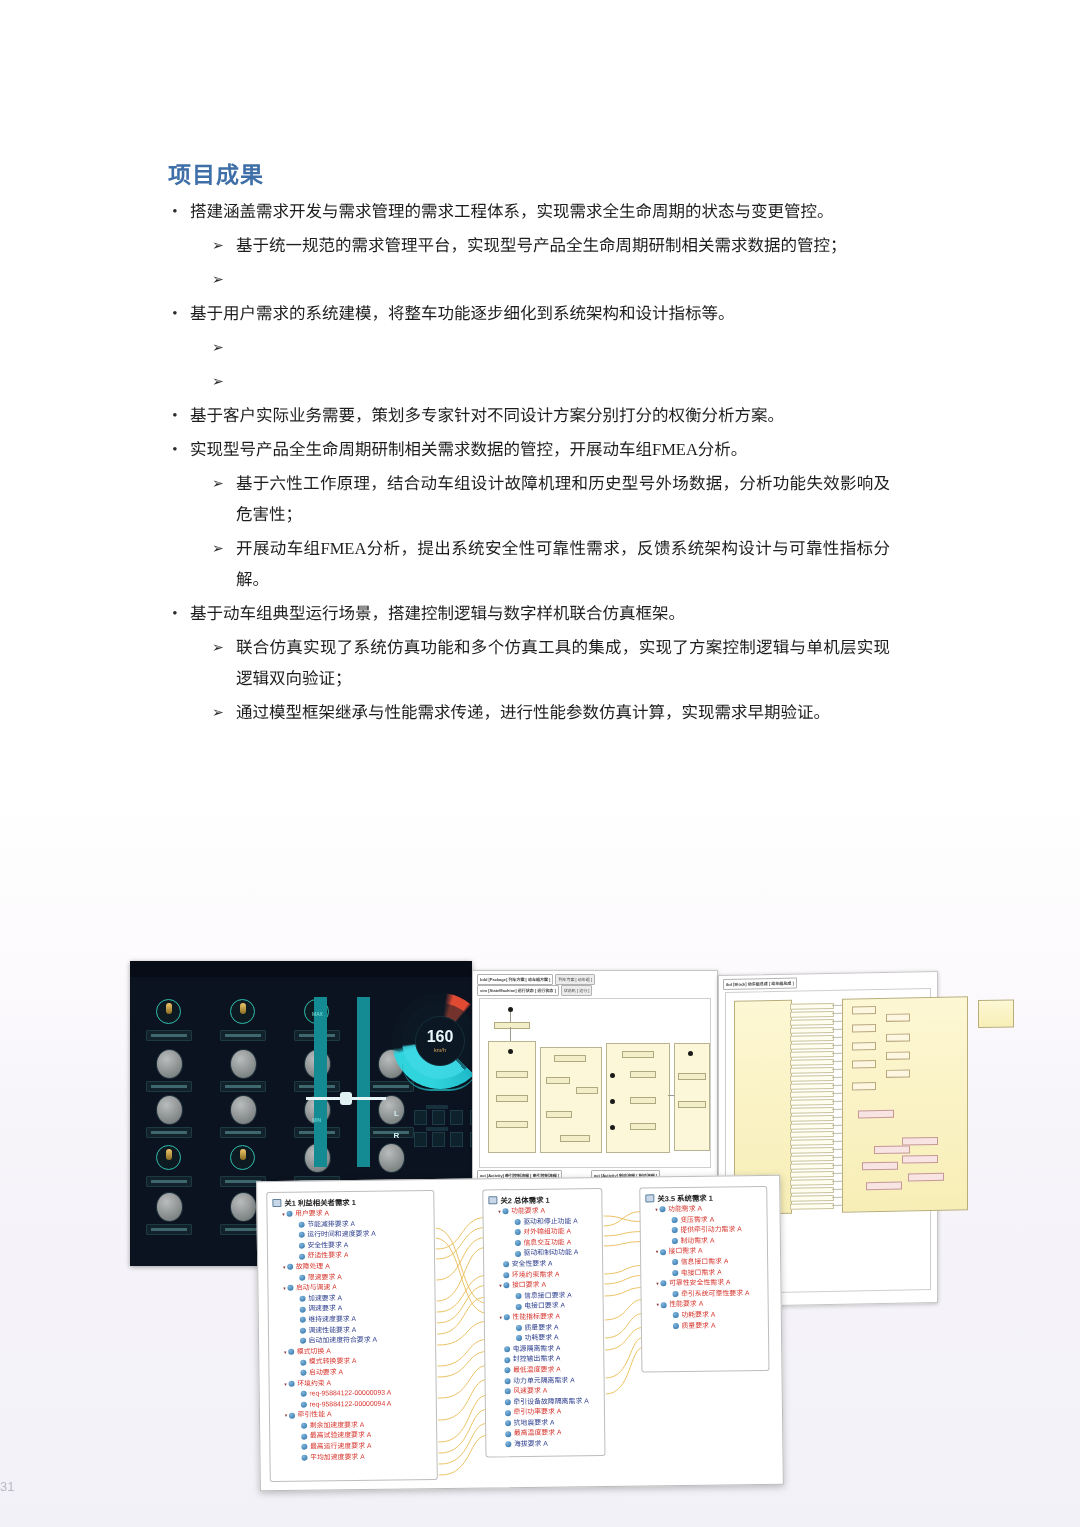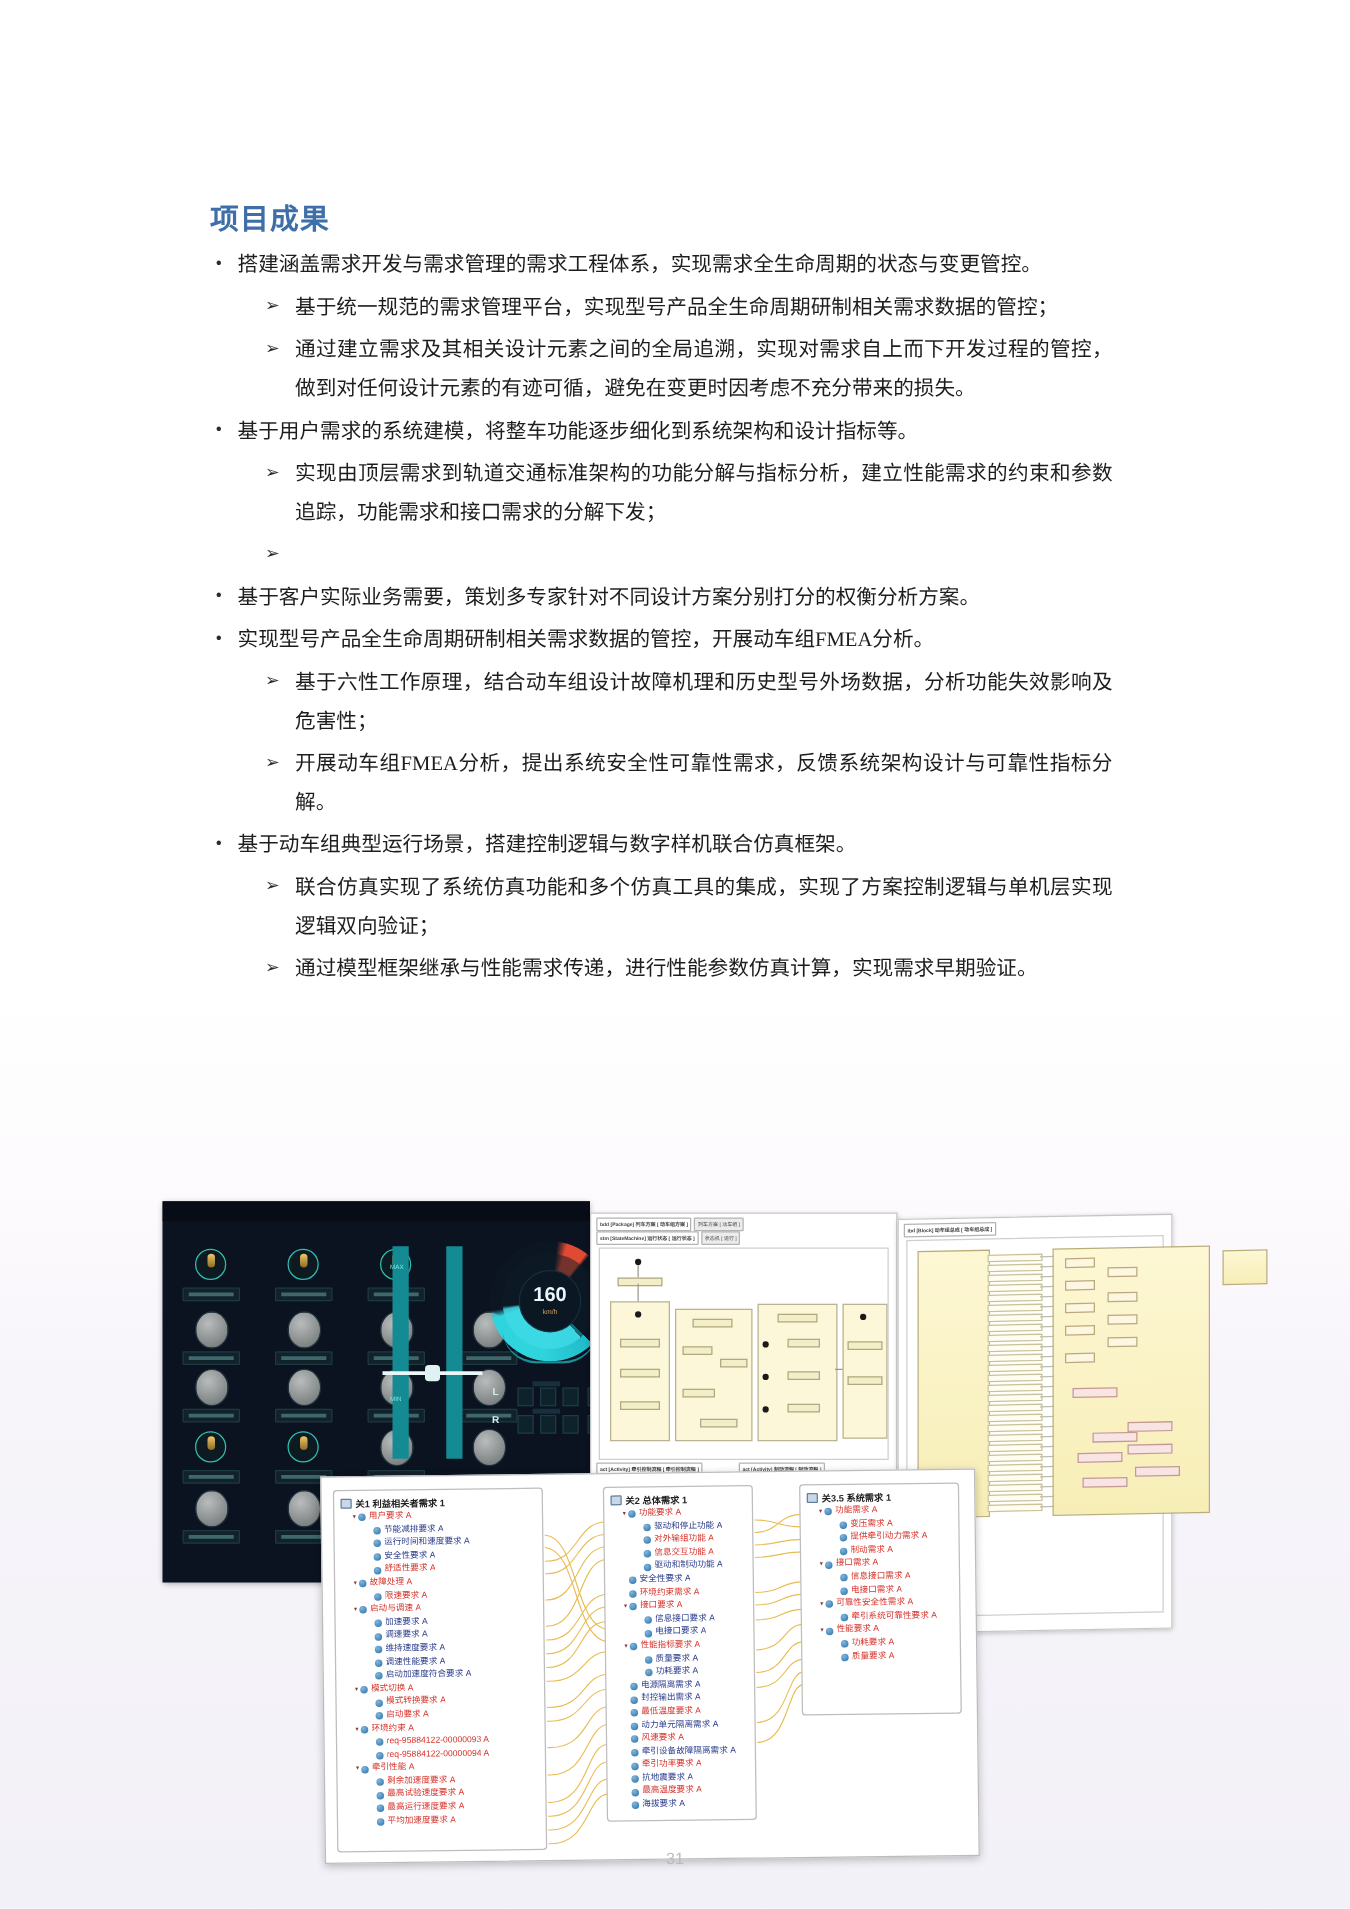--- a/index.html
+++ b/index.html
@@ -246,21 +246,21 @@
   .req-node.red .lbl{color:#d6342c;}
   .req-node.blue .lbl{color:#2b3c8c;}
   .req-node .lbl{overflow:hidden;}
   .ind1{padding-left:8px;}
   .ind2{padding-left:20px;}
 
   .wires{position:absolute;inset:0;pointer-events:none;}
 
   
   .pageno{
-    position:absolute;left:0;right:0;top:1479px;text-align:center;
+    position:absolute;left:0;right:0;top:1479px;text-align:left;
     font-size:13px;color:#b9b9c2;
     font-family:"Liberation Sans","DejaVu Sans",sans-serif;
   }
 </style>
 </head>
 <body>
 
 <div class="page">
 
   <div class="heading">项目成果</div>
@@ -269,29 +269,27 @@
       <div class="lvl1">
         <span class="mk">•</span>
         <span class="tx">搭建涵盖需求开发与需求管理的需求工程体系，实现需求全生命周期的状态与变更管控。</span>
       </div>
       <div class="lvl2">
         <span class="mk">➢</span>
         <span class="tx">基于统一规范的需求管理平台，实现型号产品全生命周期研制相关需求数据的管控；</span>
       </div>
       <div class="lvl2">
         <span class="mk">➢</span>
-        <span class="tx">通过建立需求及其相关设计元素之间的全局追溯，实现对需求自上而下开发过程的管控，做到对任何设计元素的有迹可循，避免在变更时因考虑不充分带来的损失。</span>
       </div>
       <div class="lvl1">
         <span class="mk">•</span>
         <span class="tx">基于用户需求的系统建模，将整车功能逐步细化到系统架构和设计指标等。</span>
       </div>
       <div class="lvl2">
         <span class="mk">➢</span>
-        <span class="tx">实现由顶层需求到轨道交通标准架构的功能分解与指标分析，建立性能需求的约束和参数追踪，功能需求和接口需求的分解下发；</span>
       </div>
       <div class="lvl2">
         <span class="mk">➢</span>
       </div>
       <div class="lvl1">
         <span class="mk">•</span>
         <span class="tx">基于客户实际业务需要，策划多专家针对不同设计方案分别打分的权衡分析方案。</span>
       </div>
       <div class="lvl1">
         <span class="mk">•</span>

